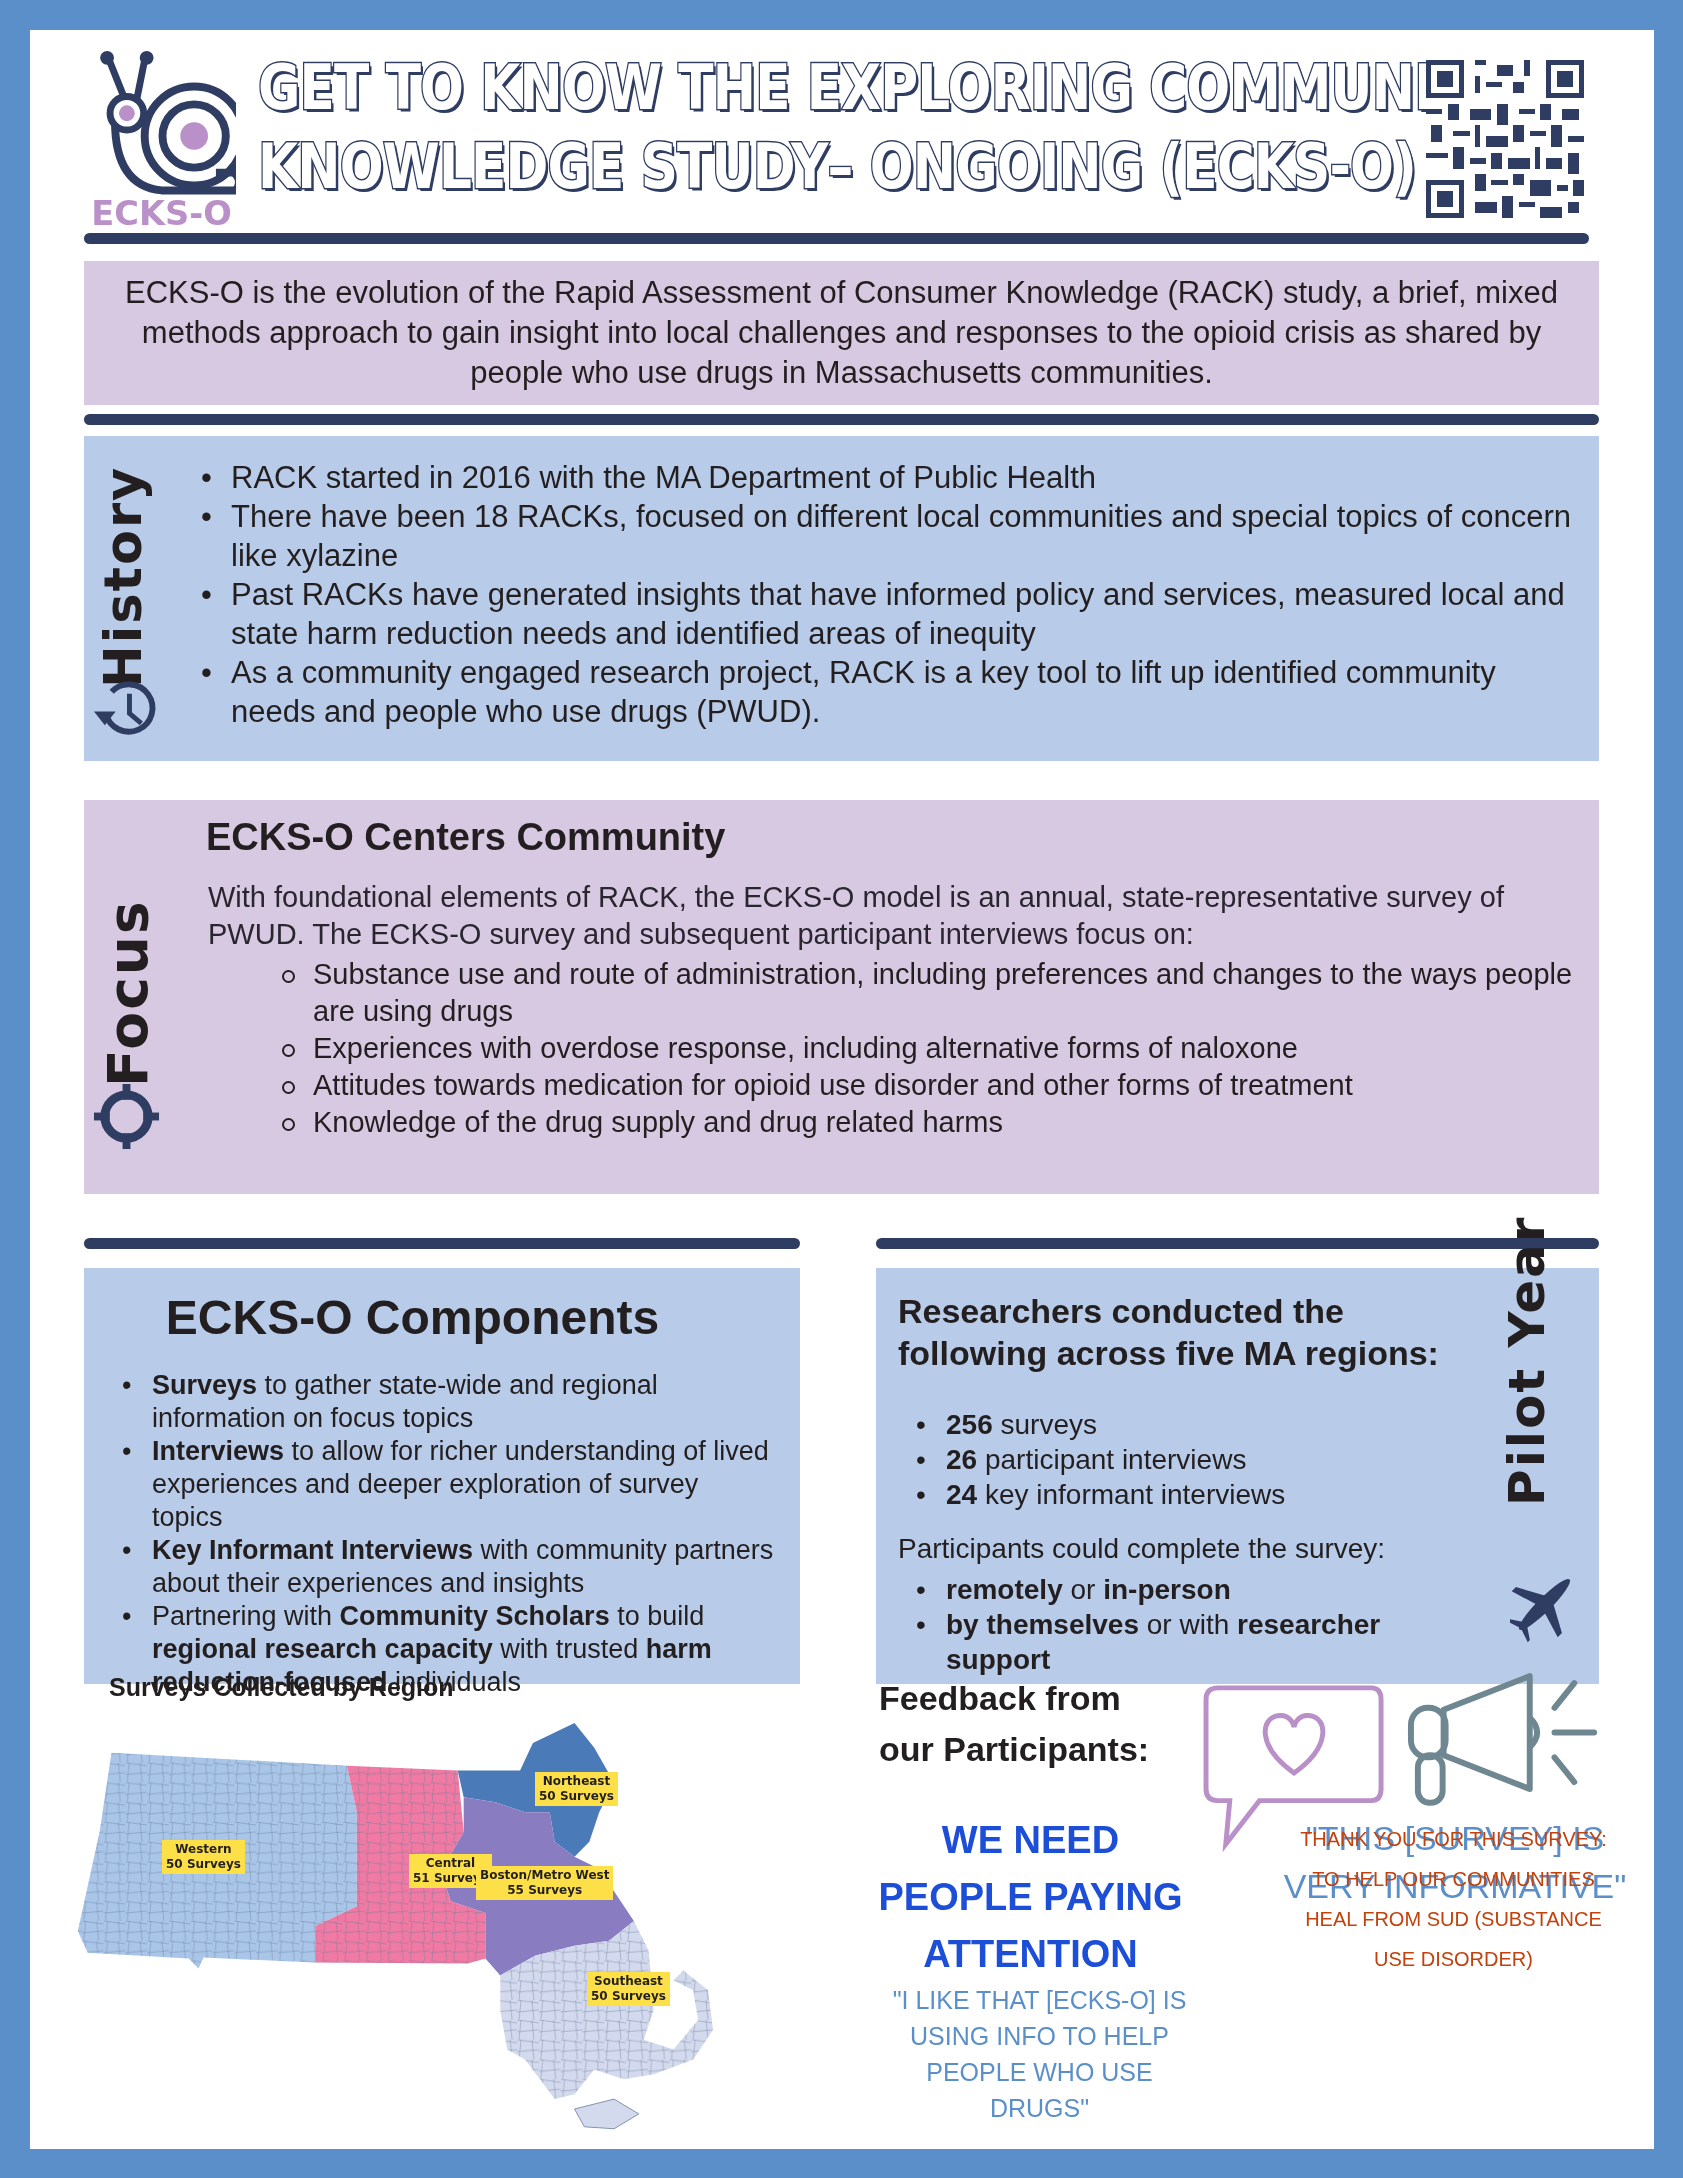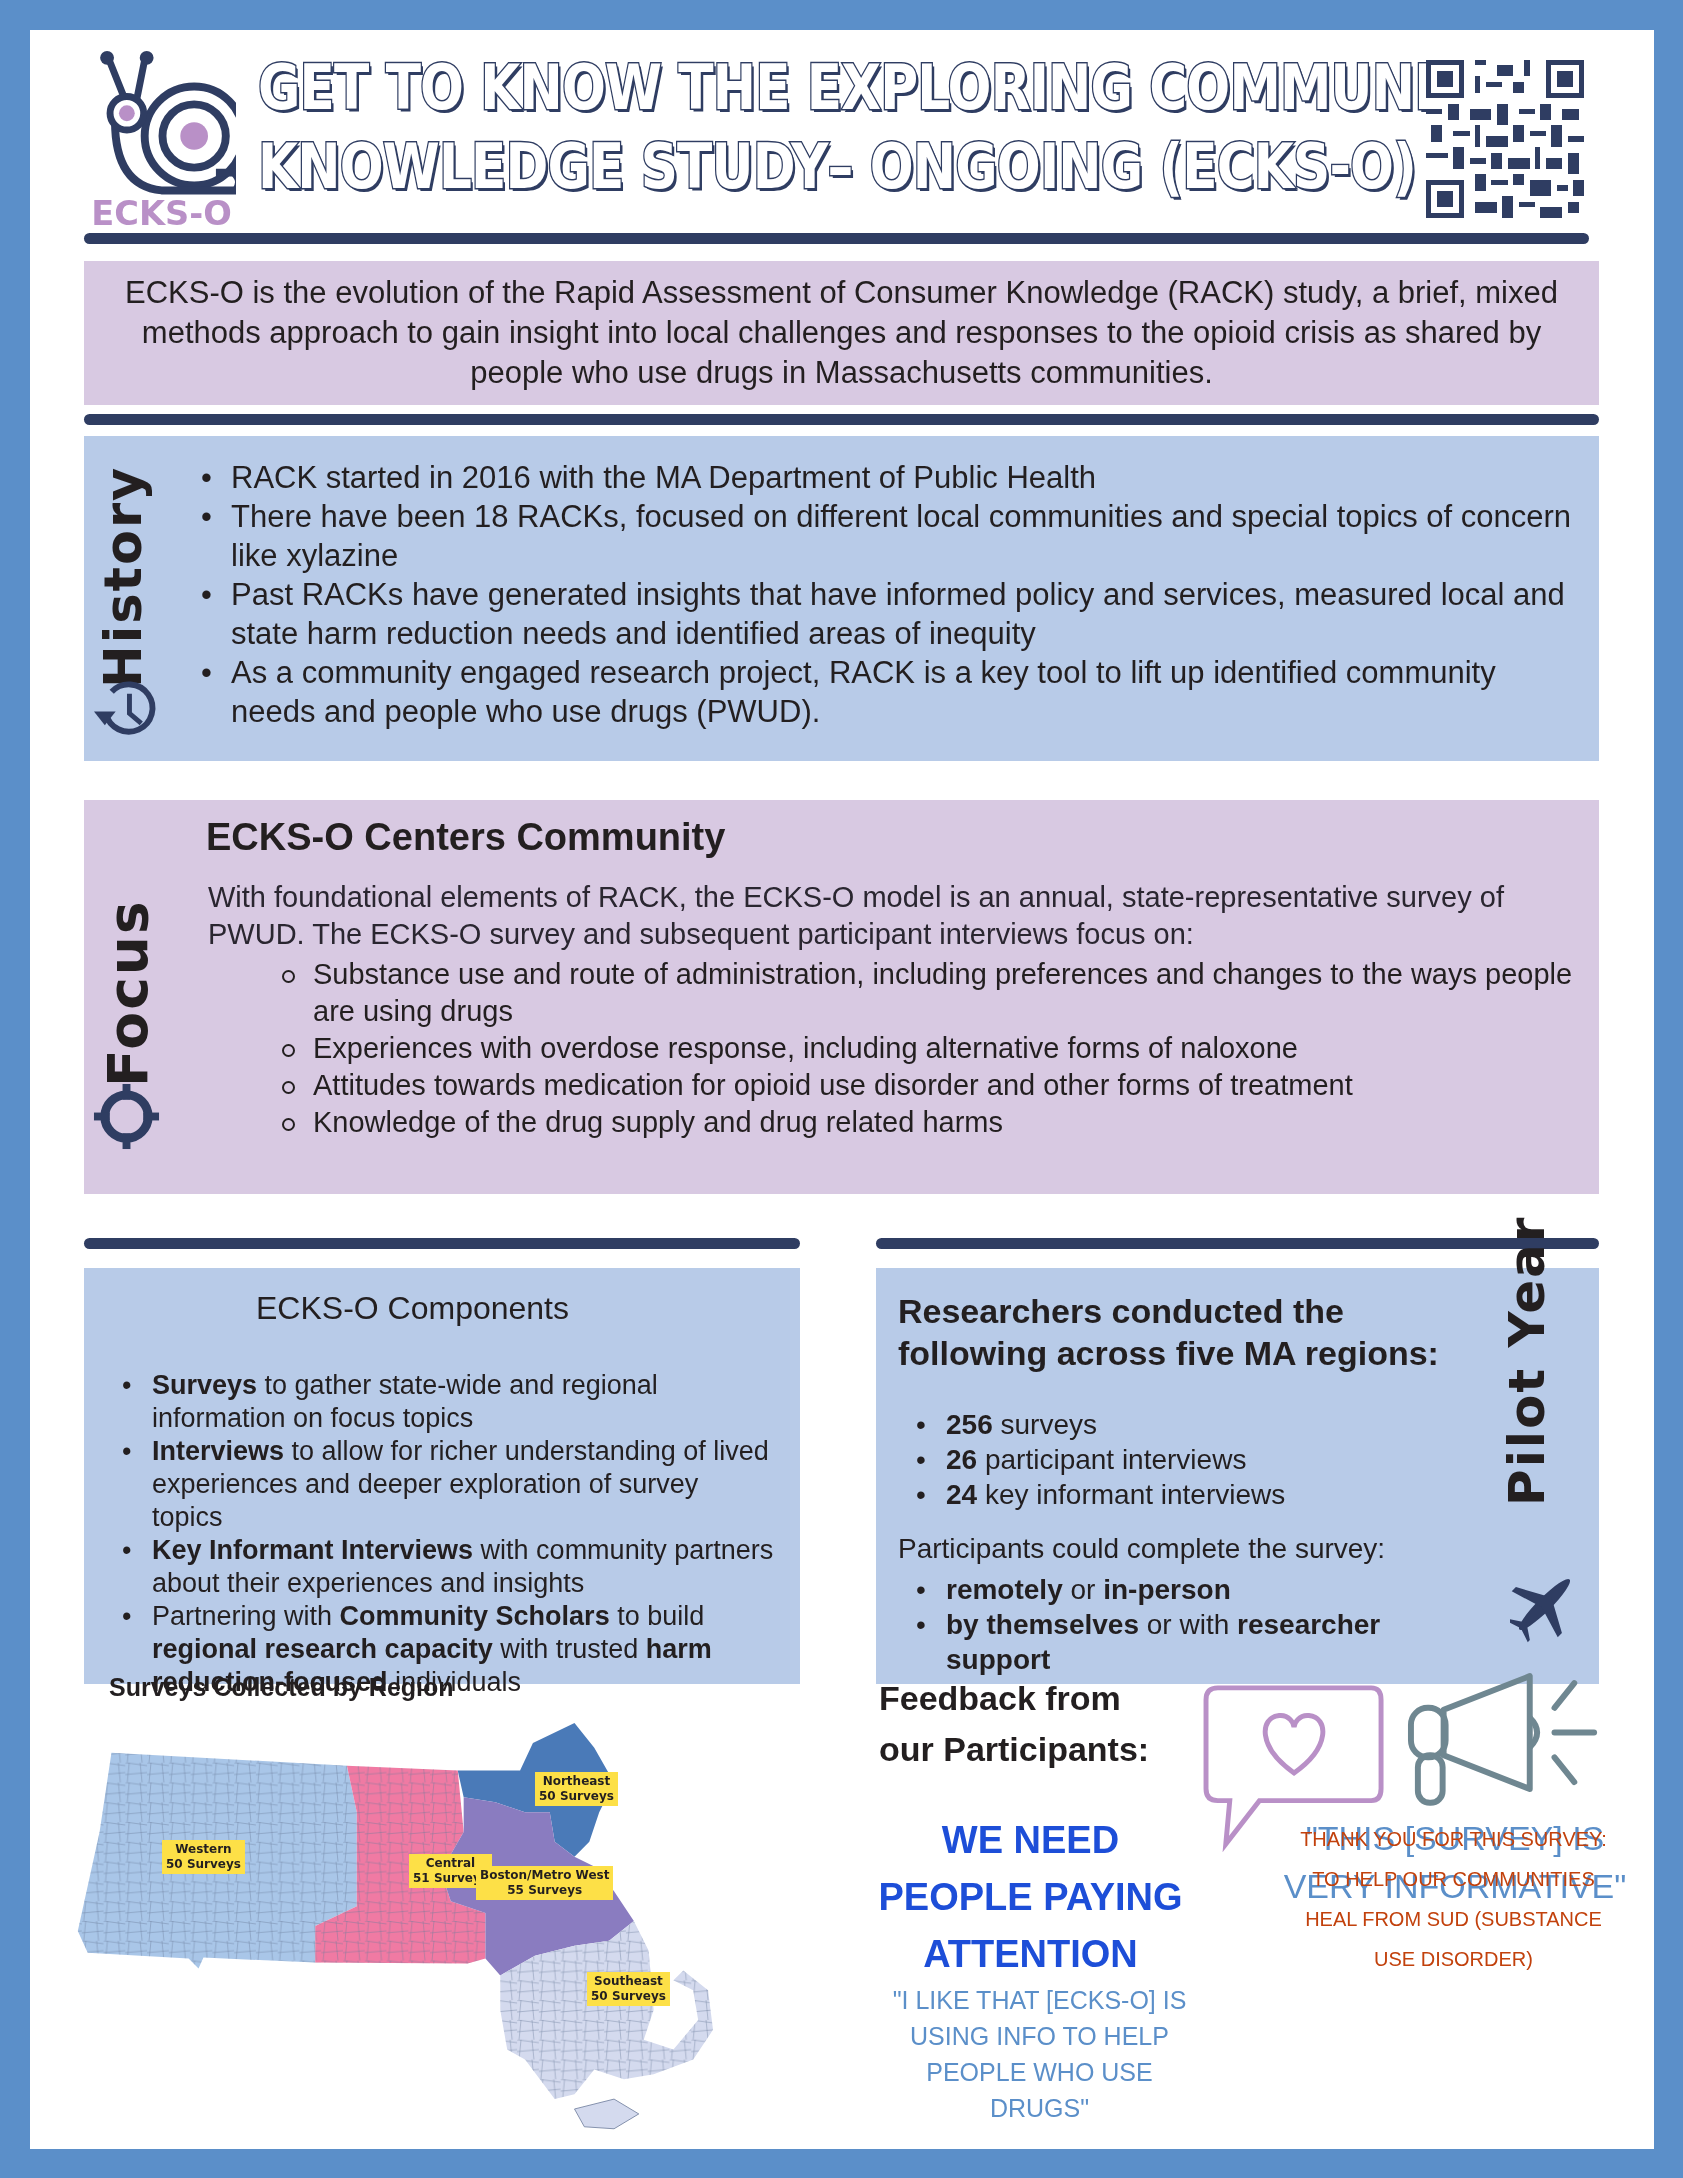--- a/index.html
+++ b/index.html
@@ -113,21 +113,21 @@
   }
 
   
   .components {
     left: 54px; top: 1238px; width: 716px; height: 416px;
     background: #b8cbe8;
   }
   .components h2 {
     position: absolute; left: 0; top: 22px; width: 100%;
     text-align: center;
-    font-size: 32px; font-weight: normal;
+    font-size: 48px; font-weight: bold;
     padding-right: 59px;
   }
   .components .bullets {
     left: 38px; top: 101px; width: 653px;
     font-size: 27px; line-height: 33px;
   }
   .components .bullets li { padding-left: 30px; }
 
   
   .pilot {

